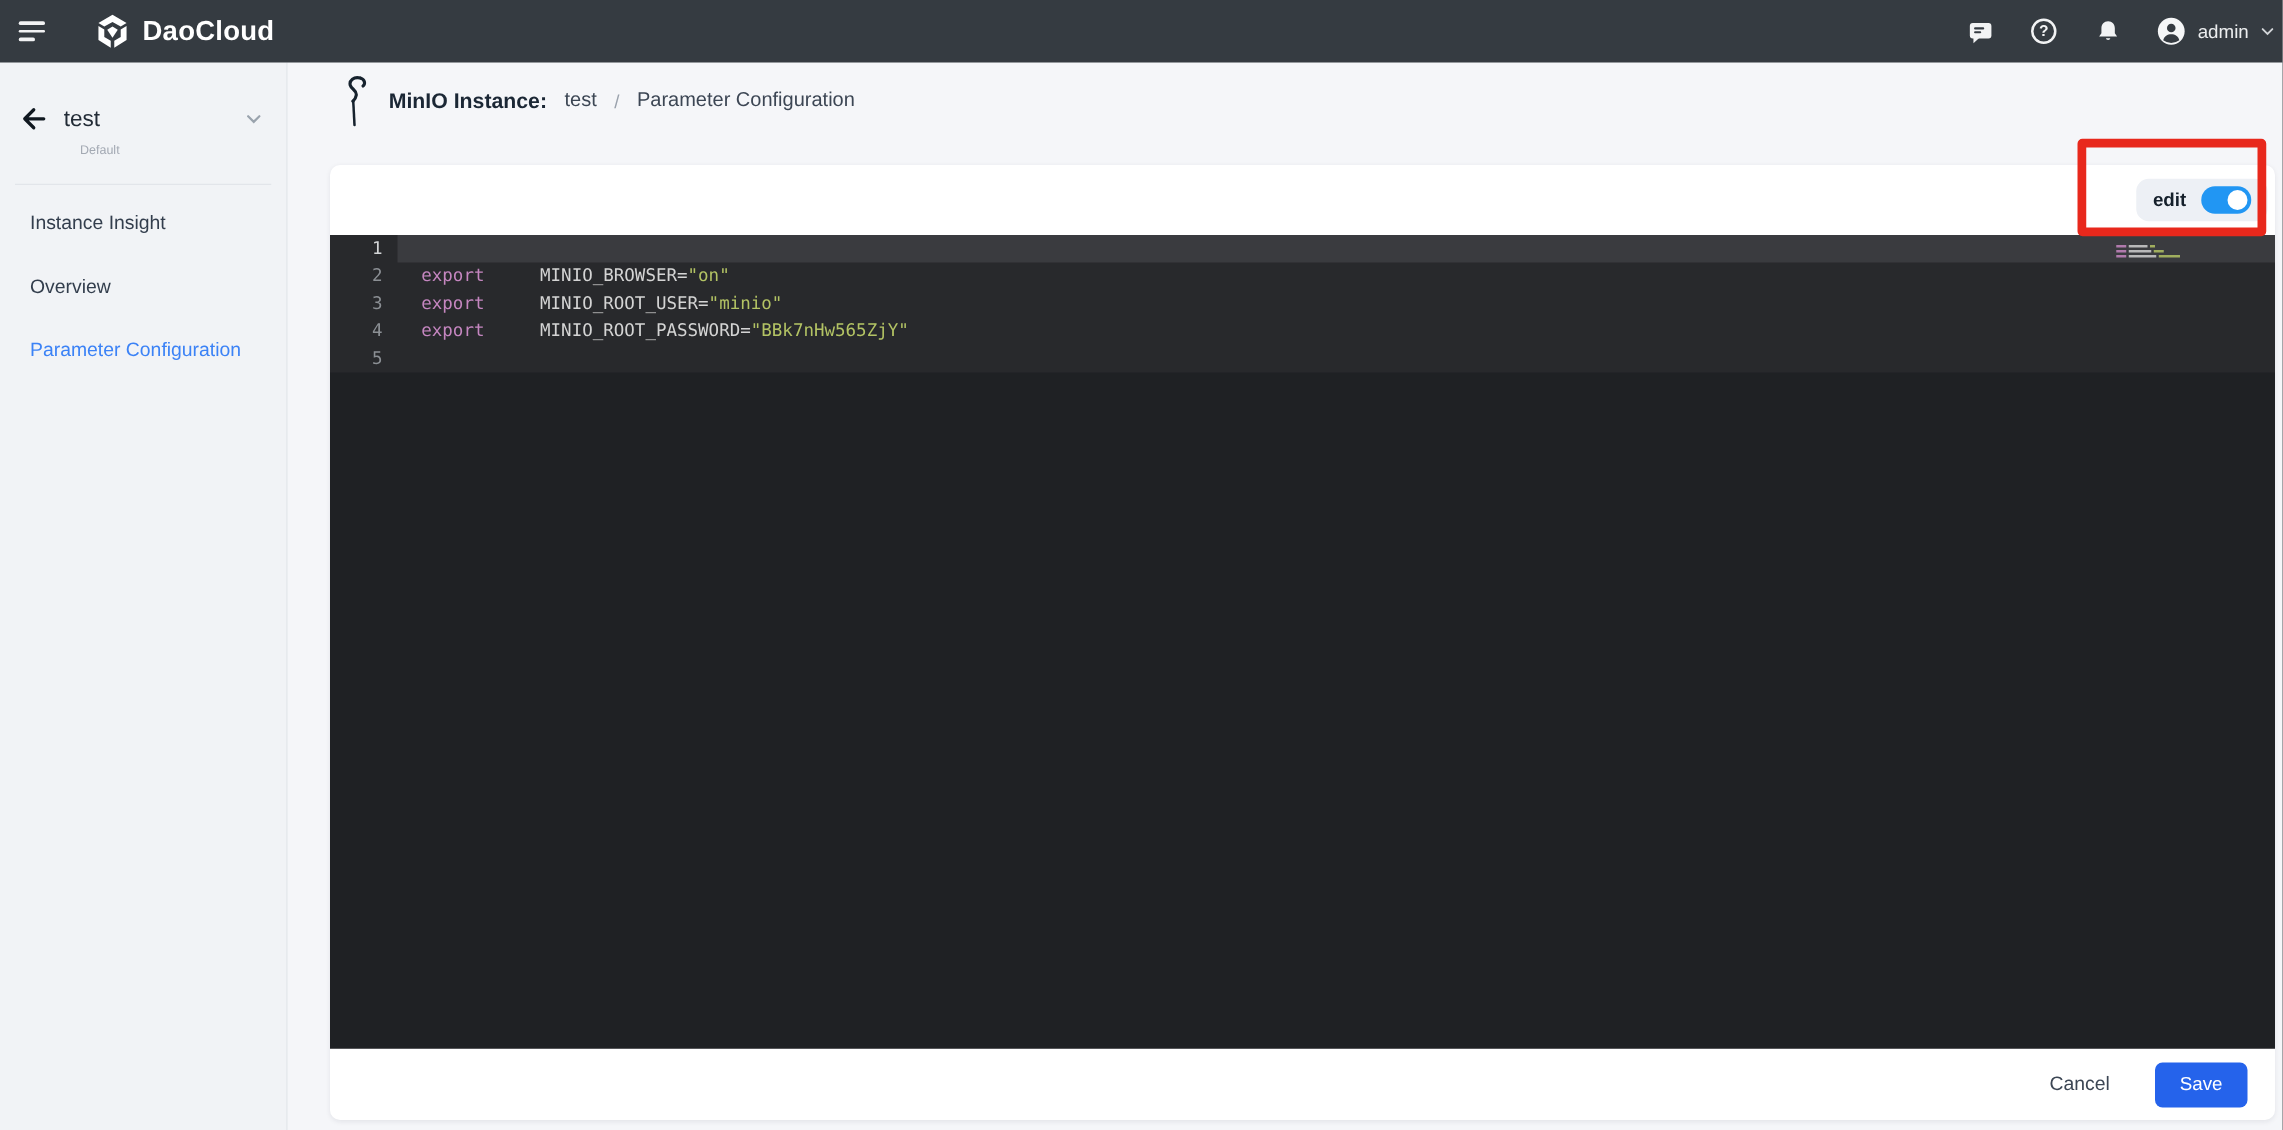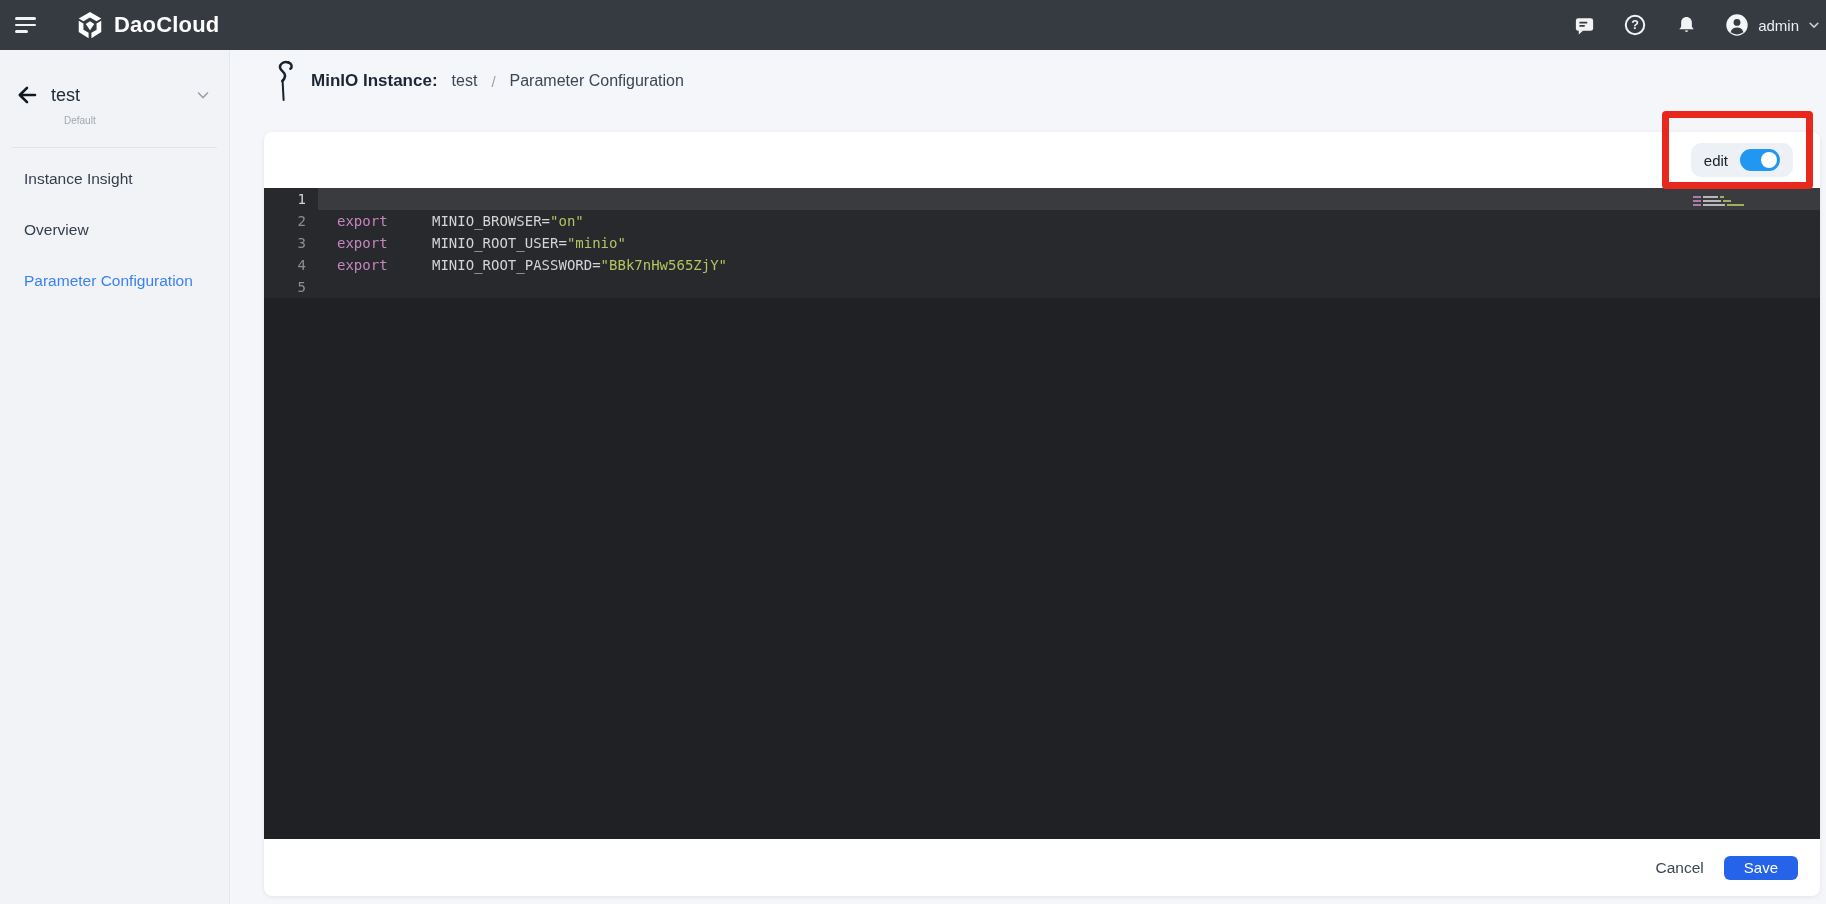--- a/index.html
+++ b/index.html
@@ -47,22 +47,22 @@
   .breadcrumb{position:absolute;top:0;left:0;right:0;height:62px;display:flex;align-items:center;
     padding-left:42px;gap:14px;}
   .bc-title{font-size:17px;font-weight:bold;color:#1b2735;}
   .bc-seg{font-size:16px;color:#3c4654;cursor:pointer;}
   .bc-sep{font-size:15px;color:#9aa2ad;}
 
   
   .card{position:absolute;left:34px;top:82px;width:1556px;height:764px;background:#fff;
     border-radius:8px;box-shadow:0 1px 4px rgba(20,30,50,.08);}
   .card-header{position:relative;height:56px;}
-  .edit-pill{position:absolute;right:27px;top:11px;height:34px;background:#edf0f5;border-radius:10px;
-    display:flex;align-items:center;gap:12px;padding:0 13px;}
+  .edit-pill{position:absolute;right:6px;top:11px;height:34px;background:#edf0f5;border-radius:10px;
+    display:flex;align-items:center;gap:12px;padding:0 13px;font-weight:bold;}
   .edit-label{font-size:15px;color:#15202b;}
   .switch{width:40px;height:22px;border-radius:11px;background:var(--toggle_blue);position:relative;cursor:pointer;}
   .switch .knob{position:absolute;right:3px;top:3px;width:16px;height:16px;border-radius:50%;background:#fff;}
 
   
   .editor{position:absolute;top:56px;left:0;right:0;height:651px;background:var(--editor_bg);
     overflow:hidden;cursor:text;}
   .code-lines{background:#28292c;}
   .code-line{display:flex;height:22px;line-height:22px;
     font-family:"DejaVu Sans Mono",monospace;font-size:14px;}
@@ -75,24 +75,24 @@
   .tok-string{color:var(--string);}
   .minimap{position:absolute;top:4px;left:1429px;width:64px;}
   .mm-row{height:2px;margin-bottom:2px;white-space:nowrap;}
   .mm-tok{display:inline-block;height:2px;margin-right:2px;vertical-align:top;opacity:.85;}
   .mm-keyword{background:var(--keyword);}
   .mm-plain{background:#cfcfcf;}
   .mm-string{background:var(--string);}
 
   
   .card-footer{position:absolute;left:0;right:0;bottom:0;height:57px;display:flex;align-items:center;
-    justify-content:flex-end;gap:20px;padding-right:22px;}
+    justify-content:flex-end;gap:36px;padding-right:22px;}
   .btn-cancel{background:none;border:none;font-size:15.5px;color:#3c4654;cursor:pointer;
     font-family:"Liberation Sans",sans-serif;}
-  .btn-save{background:var(--save_blue);color:#fff;border:none;border-radius:6px;height:24px;
+  .btn-save{background:var(--save_blue);color:#fff;border:none;border-radius:6px;height:36px;
     padding:0 20px;font-size:15px;cursor:pointer;font-family:"Liberation Sans",sans-serif;}
 
   
   .annotation-box{position:absolute;left:1662px;top:111px;width:151px;height:78px;
     border:7px solid var(--annotation_red);border-radius:4px;z-index:60;pointer-events:none;}
 </style>
 </head>
 <body>
 
 <header class="topbar">

